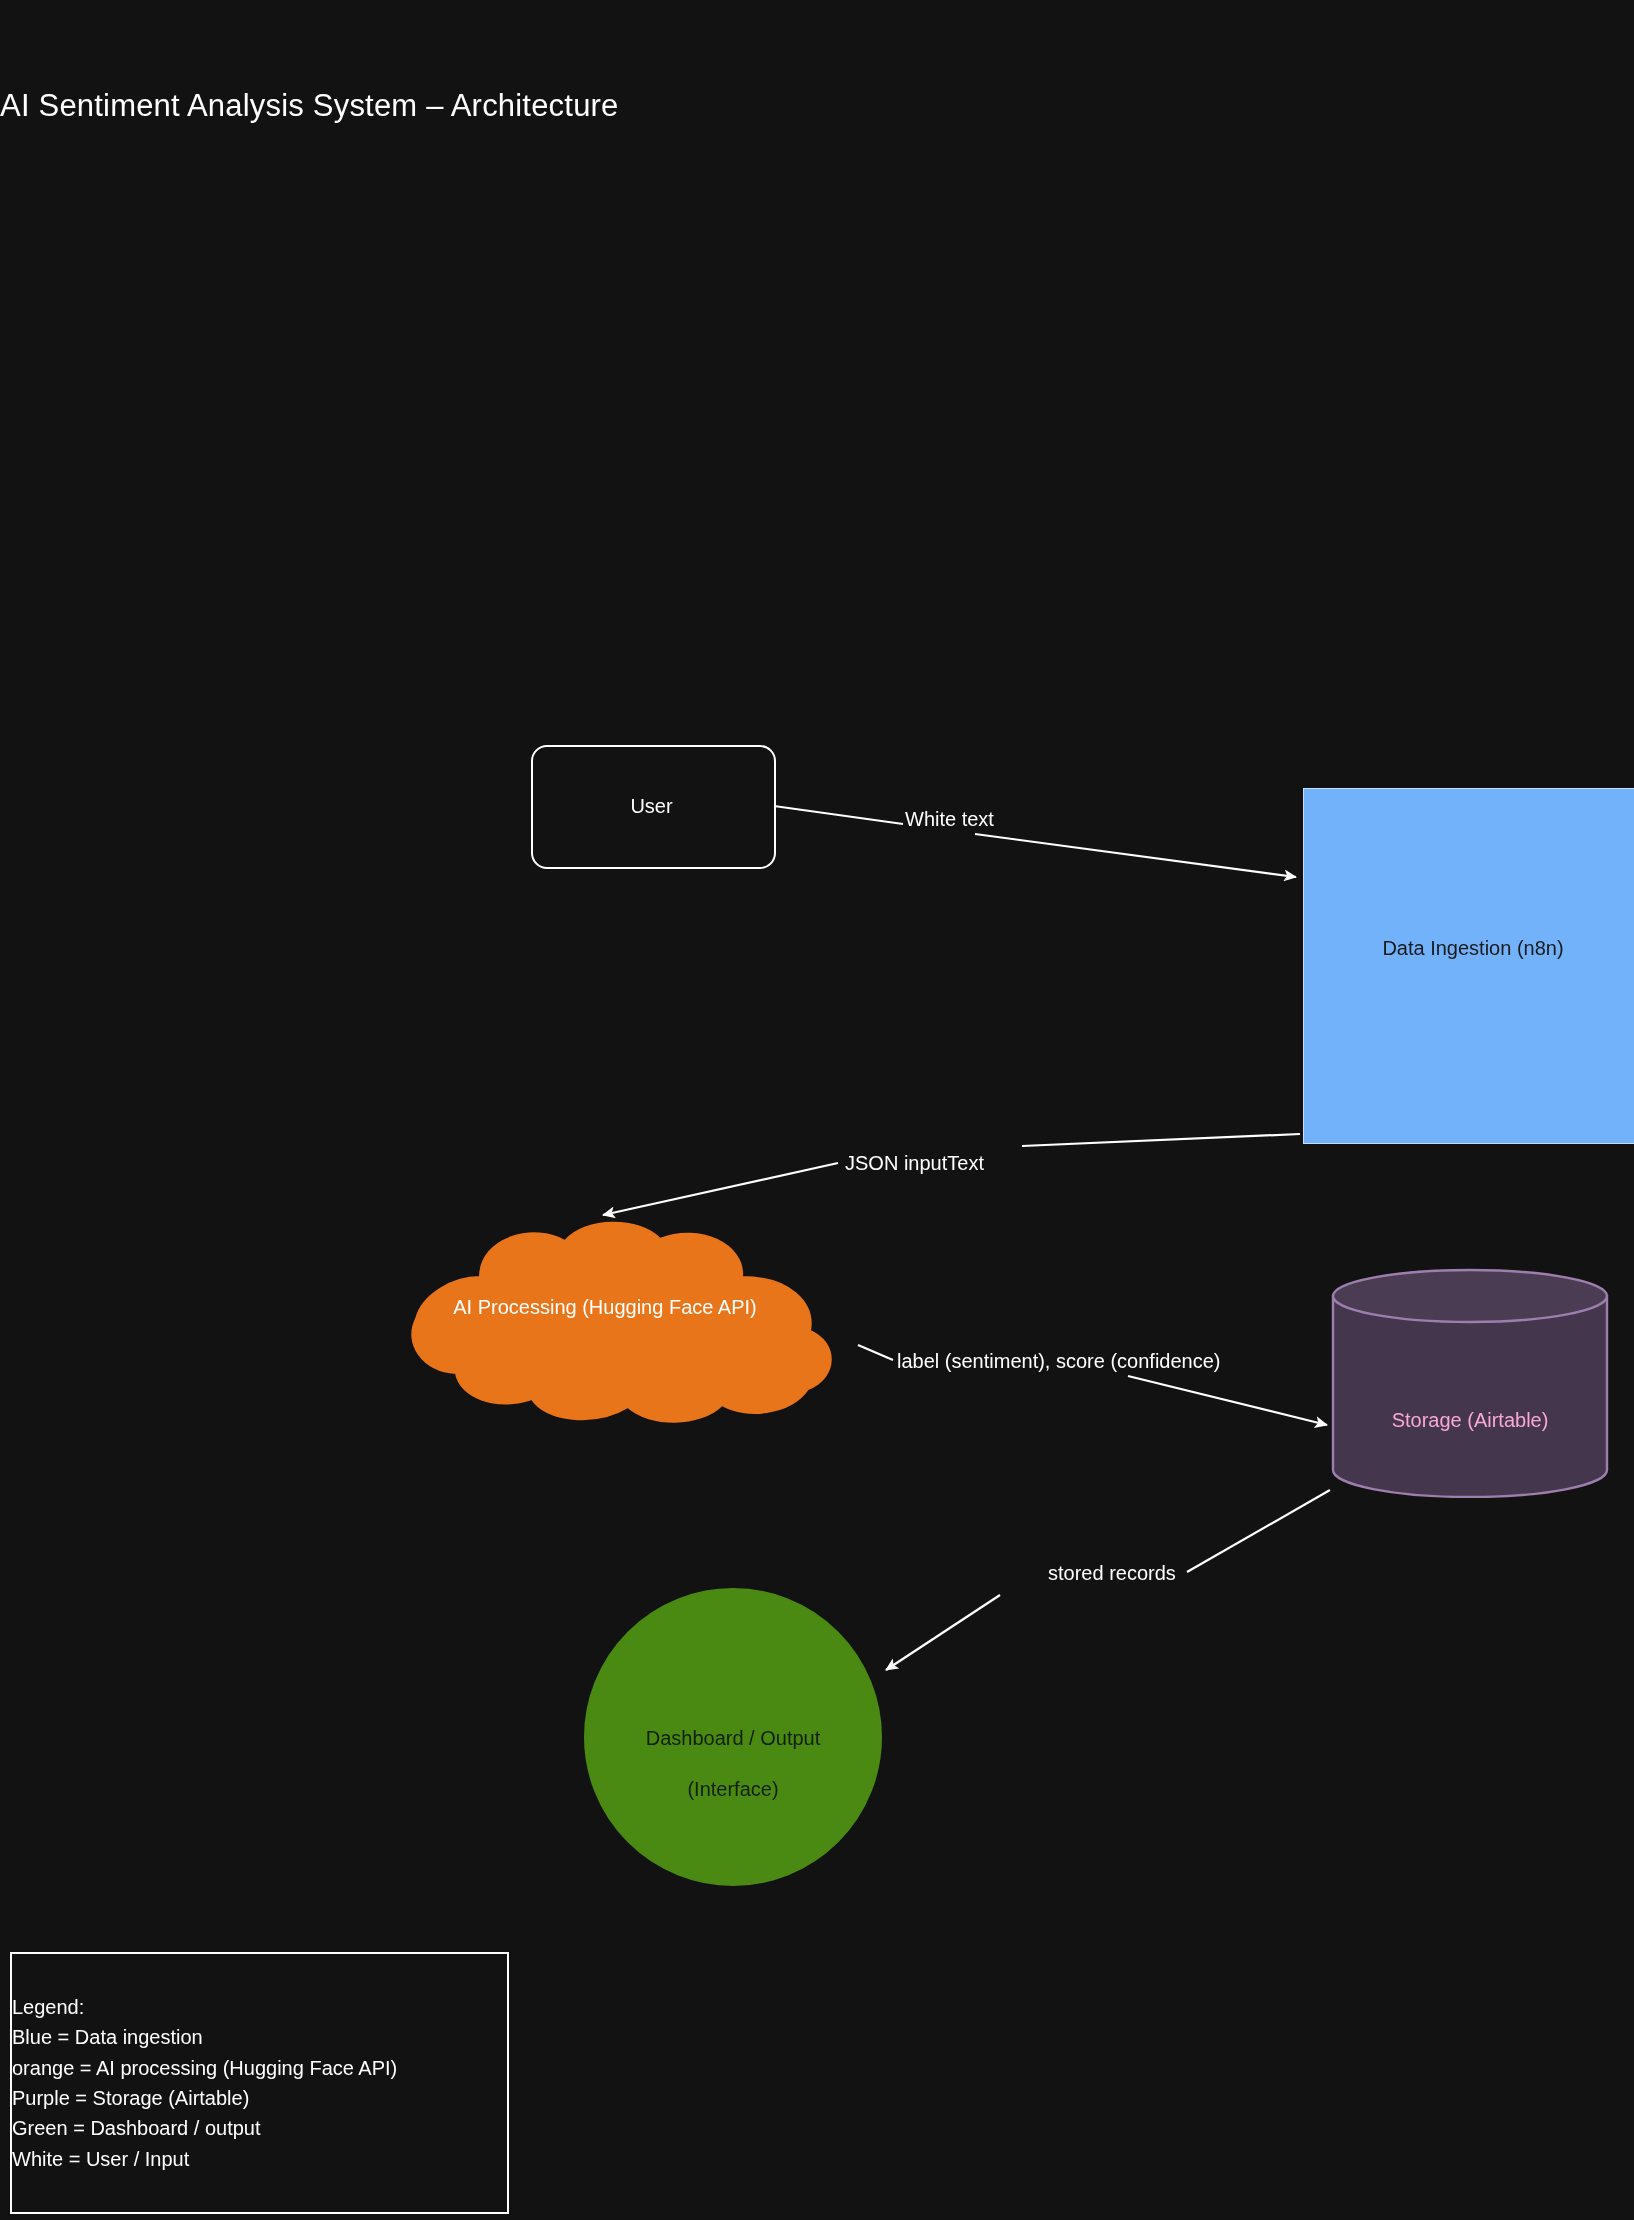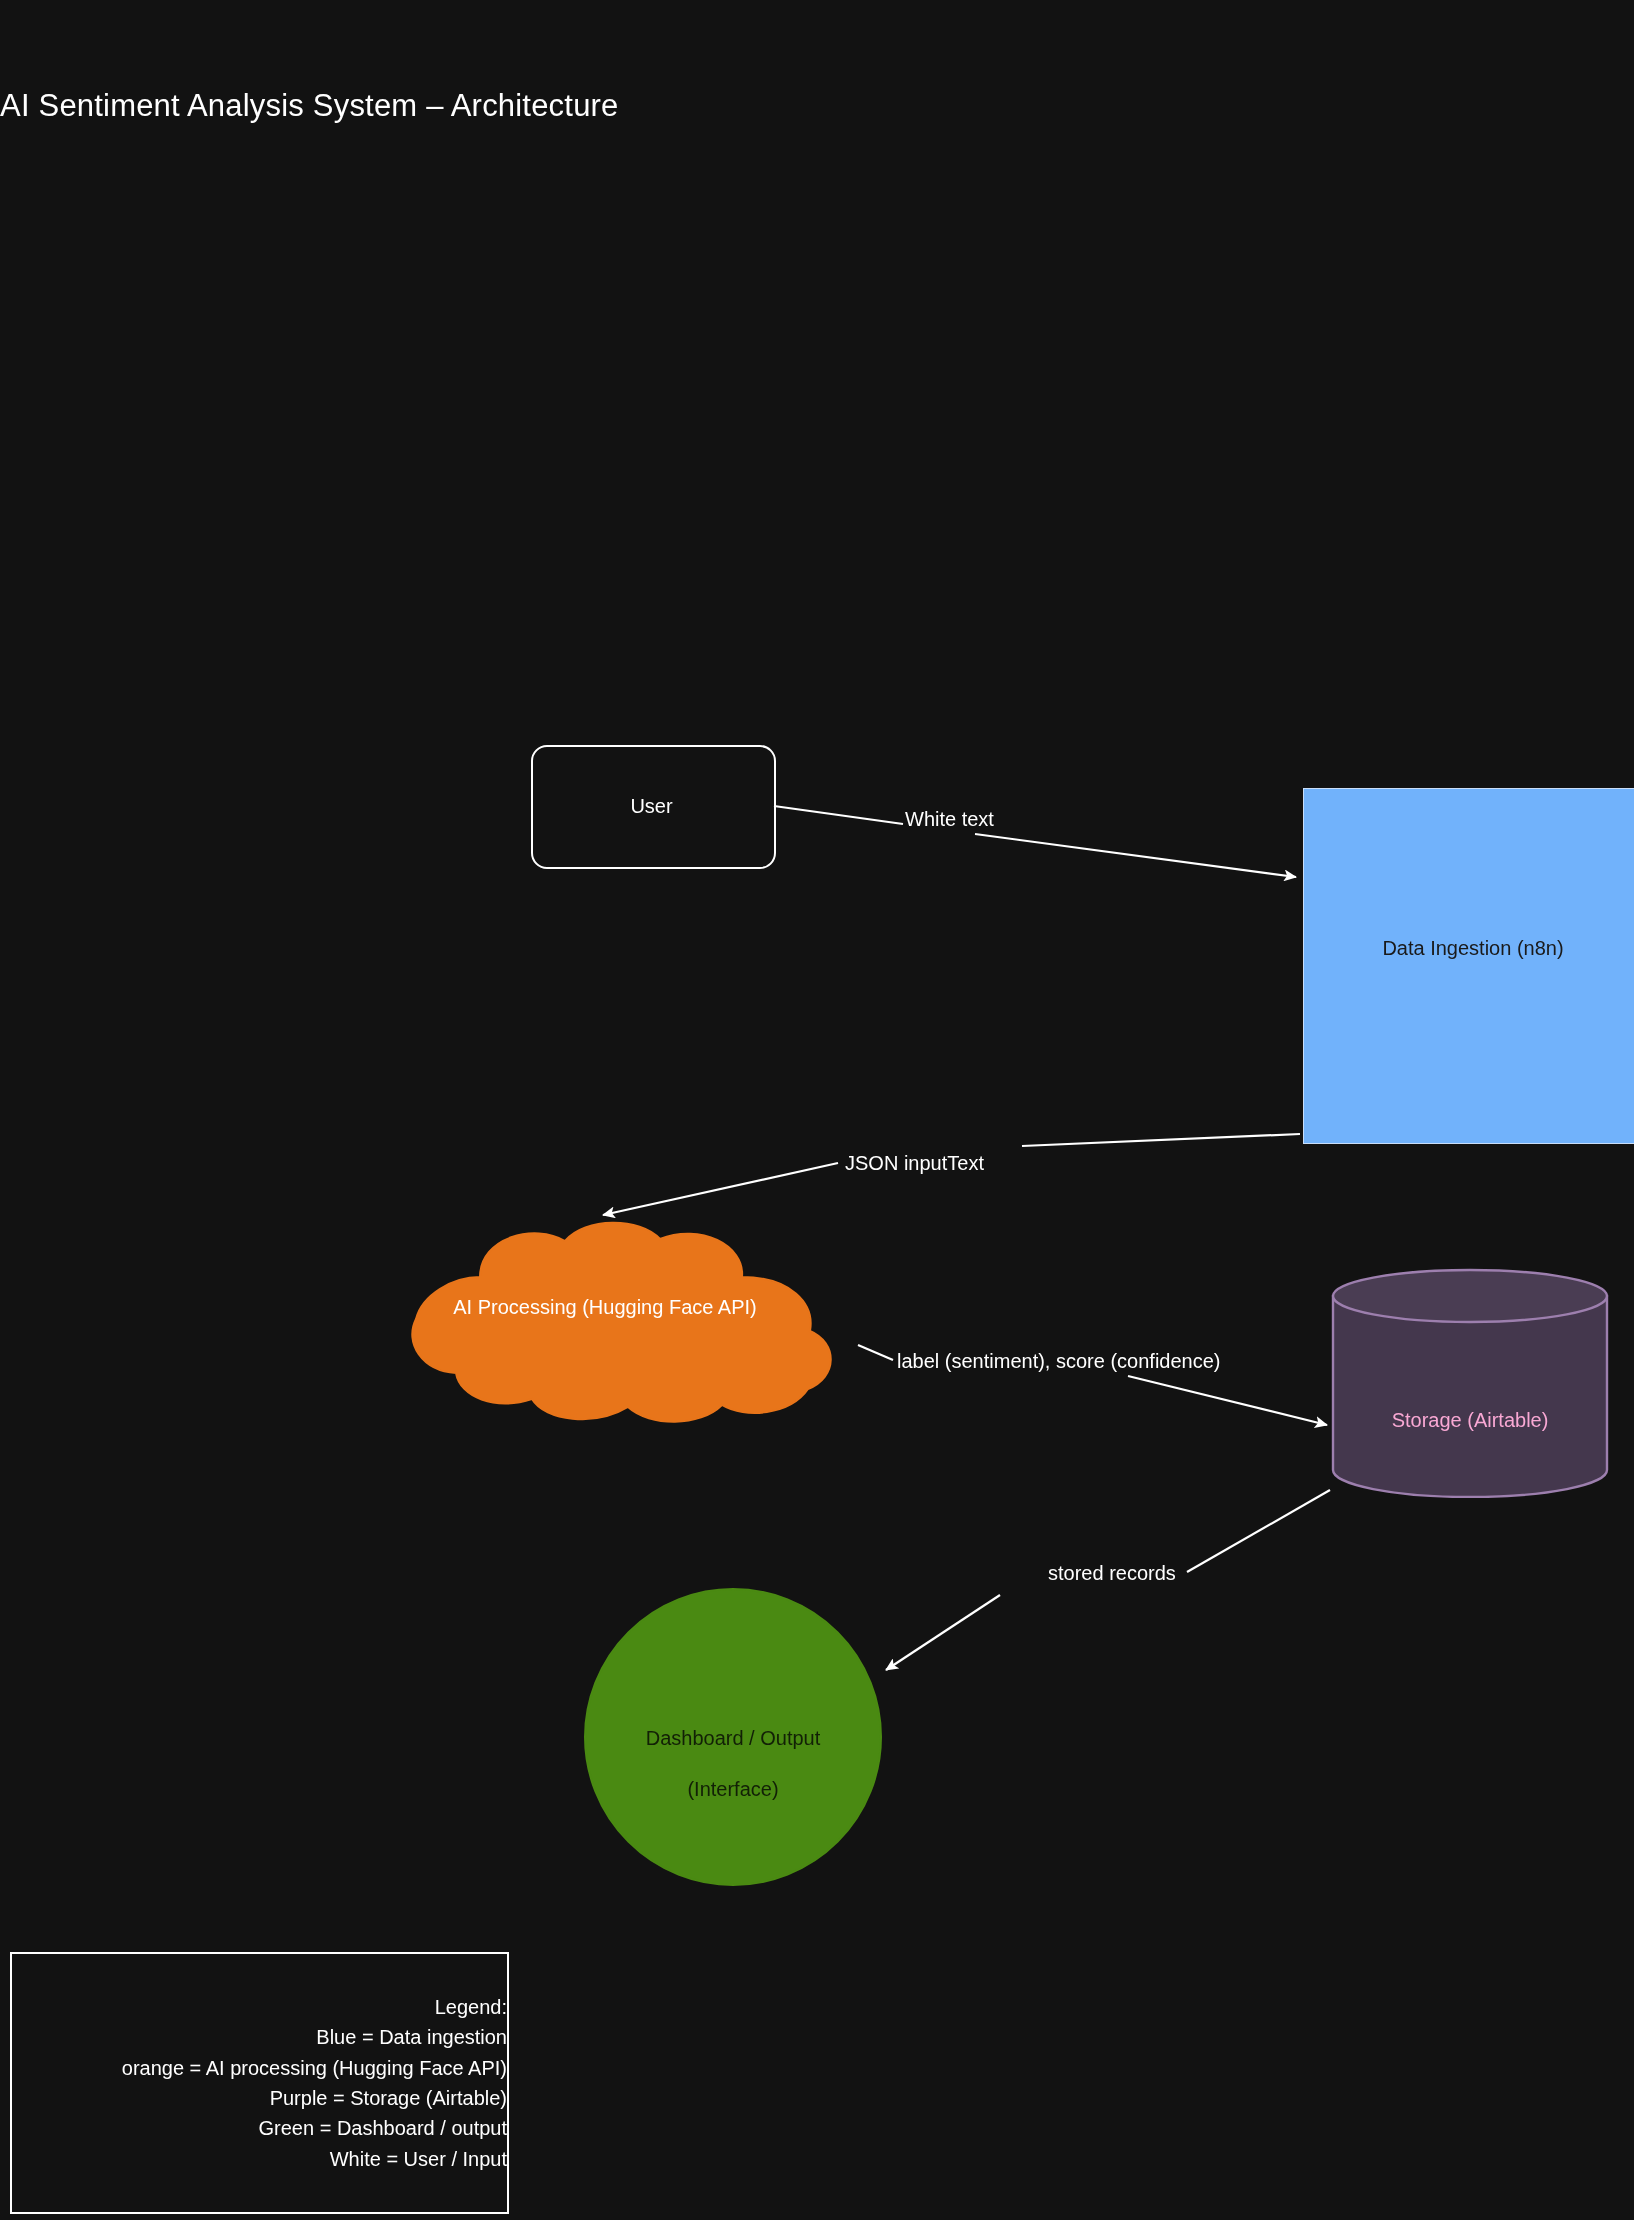--- a/index.html
+++ b/index.html
@@ -40,21 +40,21 @@
   .circle-text{left:583px;top:1700px;width:300px;color:#122006;font-size:20px;}
   
   .edge-label{
     position:absolute;color:#ffffff;font-size:20px;white-space:nowrap;
     background:transparent;
   }
   
   .legend{
     position:absolute;left:10px;top:1952px;width:495px;height:258px;
     border:2px solid #ffffff;background:#121212;
-    display:flex;flex-direction:column;align-items:flex-end;justify-content:center;
+    display:flex;flex-direction:column;align-items:flex-start;justify-content:center;
   }
   .legend-line{color:#ffffff;font-size:20px;line-height:1.52;text-align:center;white-space:nowrap;}
 </style>
 </head>
 <body>
 
 <svg id="canvas" viewBox="0 0 1634 2220" xmlns="http://www.w3.org/2000/svg">
   <defs>
     <marker id="ah" markerWidth="14" markerHeight="12" refX="12" refY="6" orient="auto" markerUnits="userSpaceOnUse">
       <path d="M0,0 L13,6 L0,12 L3,6 Z" fill="#ffffff"></path>

